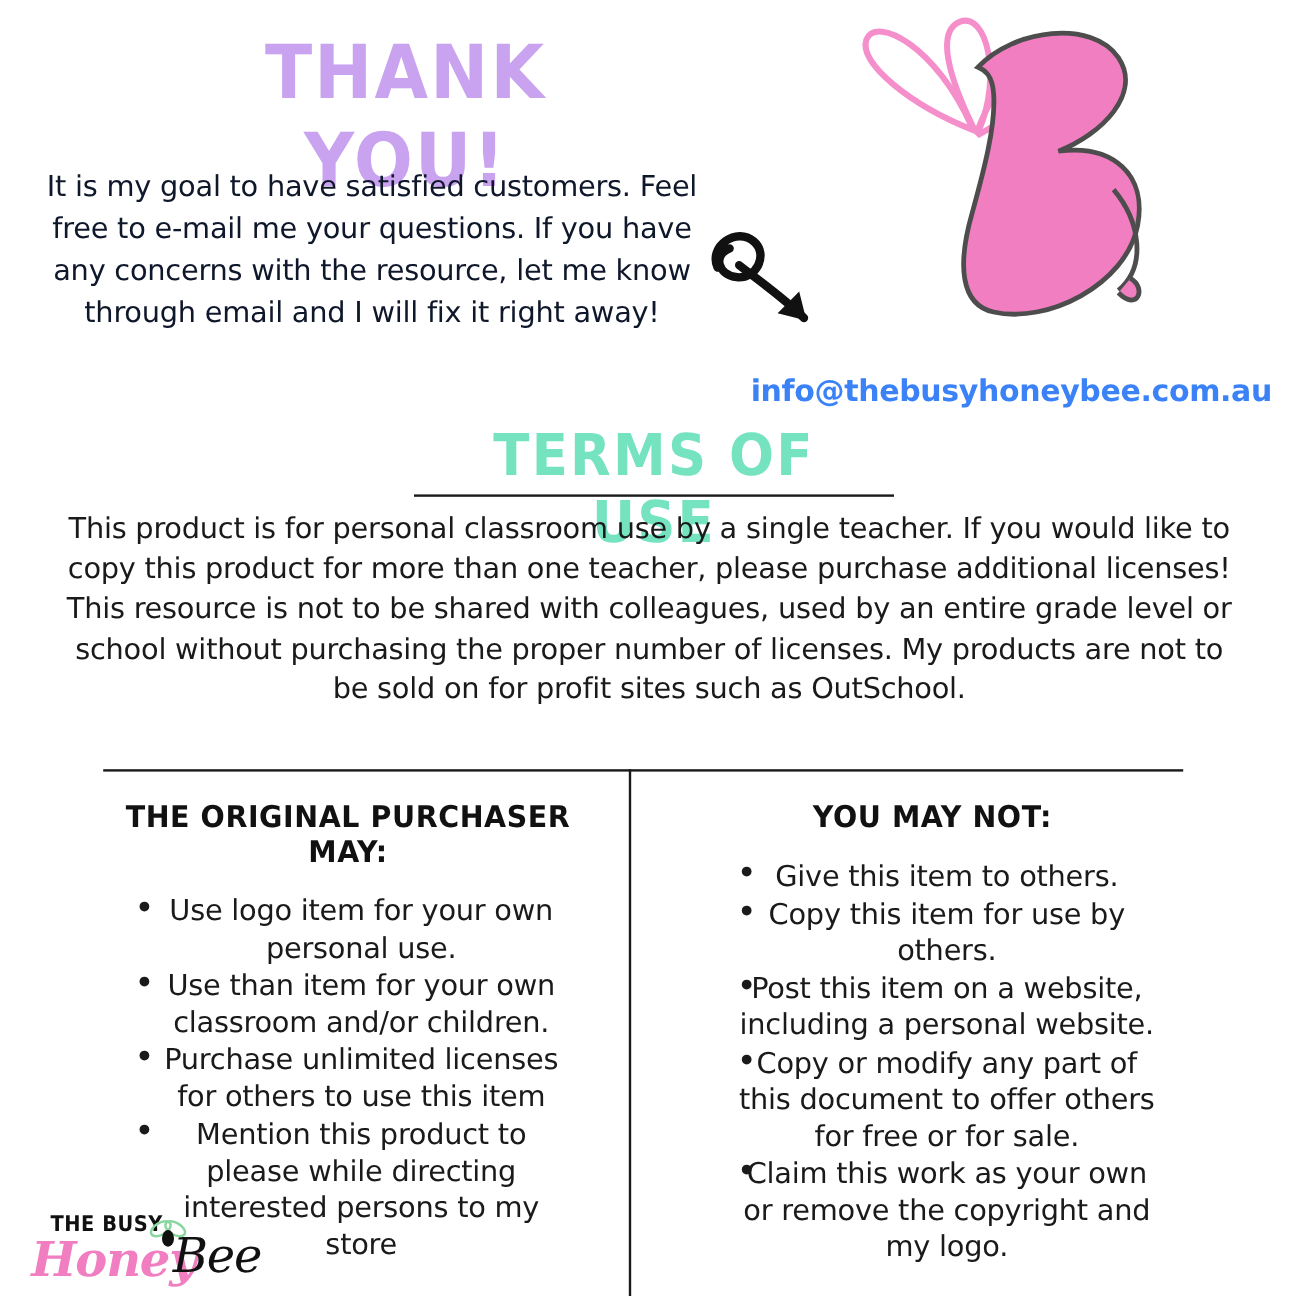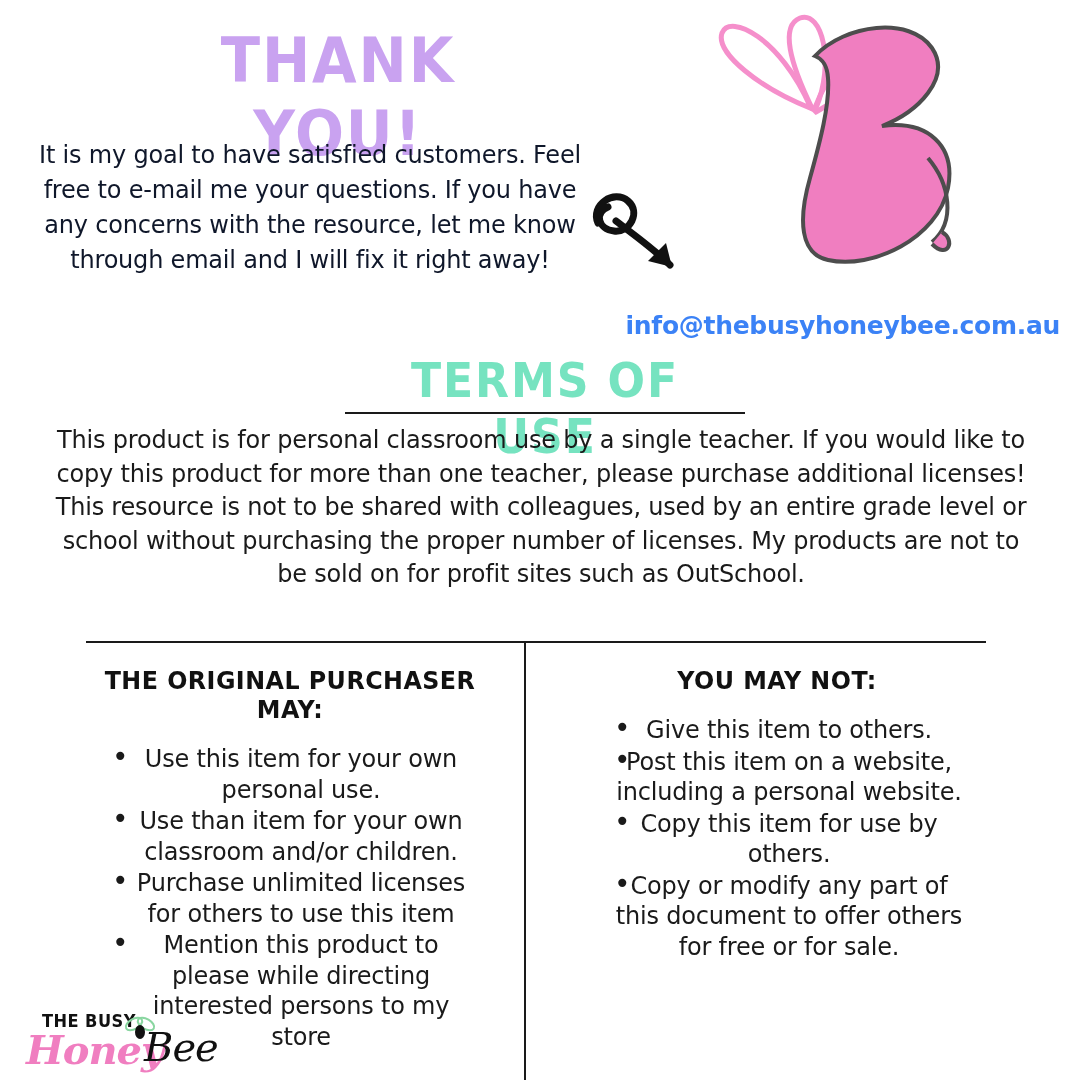--- a/index.html
+++ b/index.html
@@ -282,34 +282,35 @@
   <div class="terms-underline"></div>
 
   <div class="terms-body">This product is for personal classroom use by a single teacher. If you would like to copy this product for more than one teacher, please purchase additional licenses! This resource is not to be shared with colleagues, used by an entire grade level or school without purchasing the proper number of licenses. My products are not to be sold on for profit sites such as OutSchool.</div>
 
   <div class="hrule"></div>
   <div class="vrule"></div>
 
   <div class="col col-left">
     <div class="col-head">THE ORIGINAL PURCHASER MAY:</div>
     <ul class="bullets">
-      <li>Use this item for your own personal use.</li>
+      <li>Use logo item for your own personal use.</li>
       <li>Use than item for your own classroom and/or children.</li>
       <li>Purchase unlimited licenses for others to use this item</li>
       <li>Mention this product to please while directing interested persons to my store</li>
     </ul>
   </div>
 
   <div class="col col-right">
     <div class="col-head">YOU MAY NOT:</div>
     <ul class="bullets">
       <li>Give this item to others.</li>
+      <li>Copy this item for use by others.</li>
       <li>Post this item on a website, including a personal website.</li>
-      <li>Copy this item for use by others.</li>
       <li>Copy or modify any part of this document to offer others for free or for sale.</li>
+      <li>Claim this work as your own or remove the copyright and my logo.</li>
     </ul>
   </div>
 
   <div class="footer-logo">
     <div class="fl-busy">THE BUSY</div>
     <div class="fl-honey">Honey</div>
     <div class="fl-bee">Bee</div>
     <div class="fl-swirl">
       <svg viewBox="0 0 40 30" width="40" height="30" xmlns="http://www.w3.org/2000/svg">
         <ellipse cx="14" cy="10" rx="9" ry="5" fill="none" stroke="#89d6a0" stroke-width="2" transform="rotate(-30 14 10)"></ellipse>

